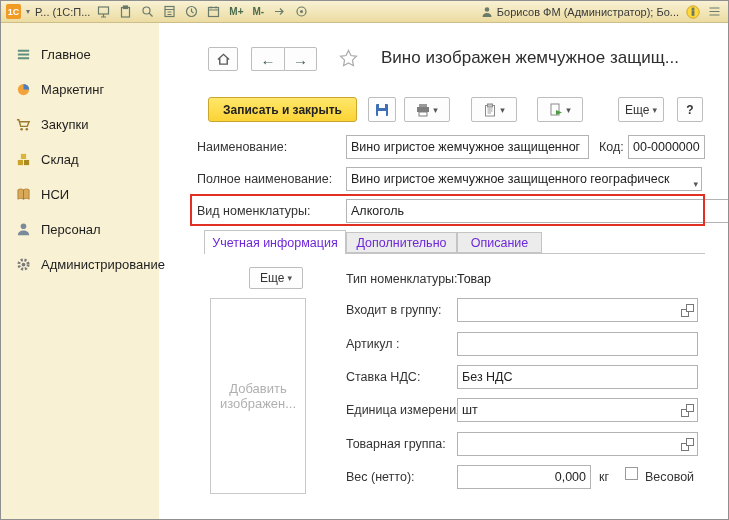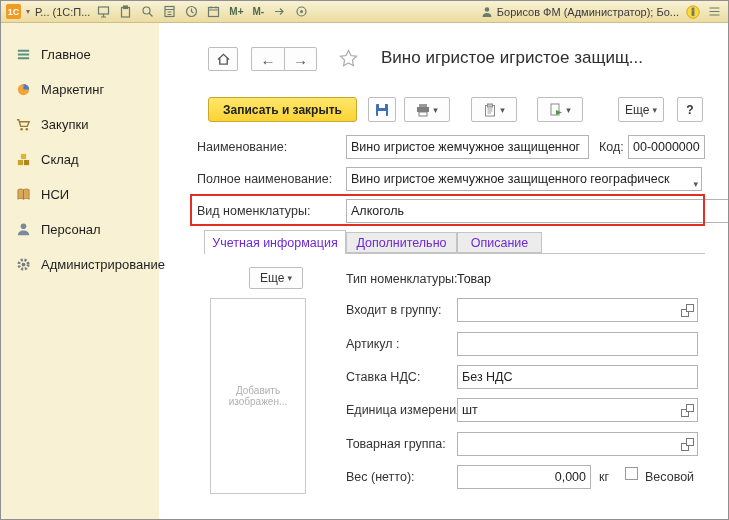--- a/index.html
+++ b/index.html
@@ -71,21 +71,21 @@
   .tab { position:absolute; top:209px; height:21px; border:1px solid #c4c4c4; background:#ececec;
     font-size:12.5px; color:#6d28d9; display:flex; align-items:center; justify-content:center; cursor:pointer; z-index:2; }
   .tab.active { top:207px; height:24px; background:#fff; border-bottom:none; z-index:3; }
   #tab-1 { left:17px; width:142px; } #tab-2 { left:159px; width:111px; } #tab-3 { left:270px; width:85px; }
   #tab-baseline { left:17px; top:230px; width:501px; height:0; border-top:1px solid #c4c4c4; z-index:1; }
 
   #panel-more-btn { left:62px; top:244px; width:54px; height:22px; }
   #lbl-type { left:159px; top:249px; } #val-type { left:270px; top:249px; font-size:12.5px; color:#222; }
   #image-box { left:23px; top:275px; width:96px; height:196px; border:1px solid #c9c9c9;
     display:flex; align-items:center; justify-content:center; text-align:center;
-    font-size:10px; color:#b0b0b0; padding:6px; cursor:pointer; }
+    font-size:13px; color:#b0b0b0; padding:6px; cursor:pointer; }
 
   #lbl-group   { left:159px; top:280px; } #inp-group   { left:270px; top:275px; width:241px; }
   #lbl-article { left:159px; top:314px; } #inp-article { left:270px; top:309px; width:241px; }
   #lbl-vat     { left:159px; top:347px; } #inp-vat     { left:270px; top:342px; width:241px; }
   #lbl-unit    { left:159px; top:380px; } #inp-unit    { left:270px; top:375px; width:241px; }
   #lbl-pgroup  { left:159px; top:414px; } #inp-pgroup  { left:270px; top:409px; width:241px; }
   #lbl-weight  { left:159px; top:447px; } #inp-weight  { left:270px; top:442px; width:134px; }
   #inp-weight input { text-align:right; }
   #lbl-kg { left:412px; top:447px; }
   #weight-checkbox { left:438px; top:444px; width:13px; height:13px; border:1px solid #9a9a9a; background:#fff; cursor:pointer; }
@@ -233,21 +233,21 @@
           <path d="M2 8l6-5.5L14 8M4 7v6h8V7" stroke="#5a5a5a" stroke-width="1.5" fill="none"></path>
         </svg>
     </div>
     <div class="btn abs" id="back-btn">←</div>
     <div class="btn abs" id="fwd-btn">→</div>
     <div class="abs" id="fav-star">
       <svg width="19" height="18" viewBox="0 0 20 19">
           <path d="M10 1.5l2.6 5.4 5.9.8-4.3 4.1 1 5.8L10 14.8 4.8 17.6l1-5.8L1.5 7.7l5.9-.8z" fill="none" stroke="#ababab" stroke-width="1.3"></path>
         </svg>
     </div>
-    <div class="abs" id="page-title">Вино игристое игристое защищ...</div>
+    <div class="abs" id="page-title">Вино изображен жемчужное защищ...</div>
 
     <div class="abs" id="save-close-btn">Записать и закрыть</div>
     <div class="btn abs" id="save-btn">
       <svg width="14" height="14" viewBox="0 0 14 14">
           <rect x="1" y="1" width="12" height="12" rx="1" fill="#3f6fb5"></rect>
           <rect x="4" y="1" width="6" height="4" fill="#fff"></rect>
           <rect x="3" y="8" width="8" height="5" fill="#fff"></rect>
         </svg>
     </div>
     <div class="btn abs caret-down" id="print-btn">

